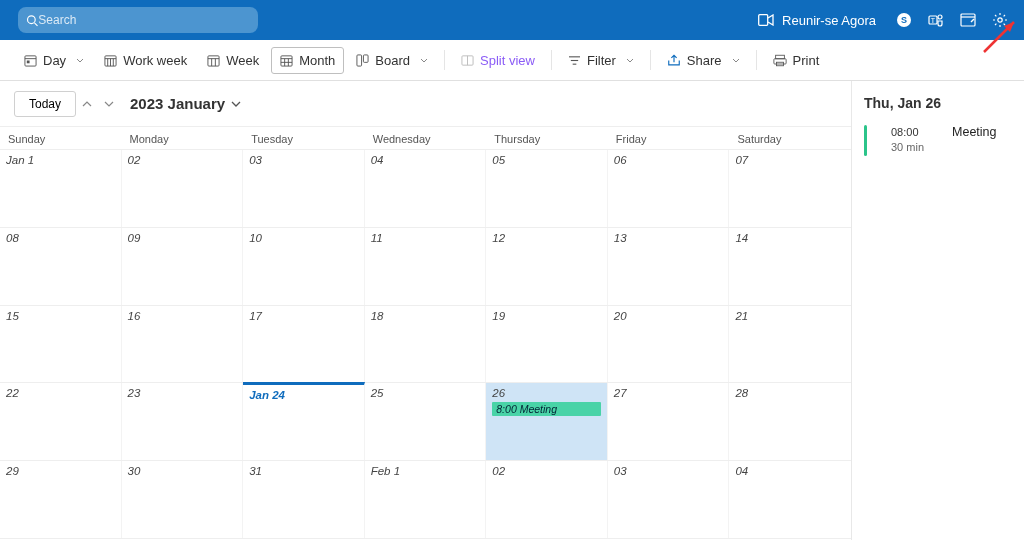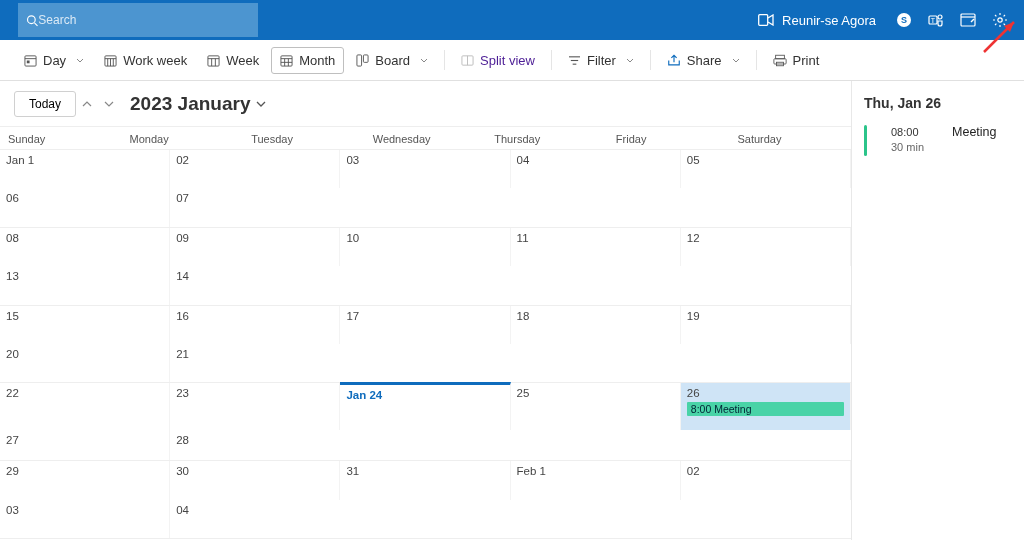--- a/index.html
+++ b/index.html
@@ -1,45 +1,45 @@
 <!DOCTYPE html>
 <html><head>
 <meta charset="utf-8">
 <style>
   * { box-sizing: border-box; margin: 0; padding: 0; font-family: "Segoe UI", Arial, sans-serif; }
   html, body { width: 1024px; height: 540px; overflow: hidden; background: #fff; color: #333; }
   
   .topbar { height: 40px; background: #0f6cbd; display: flex; align-items: center; padding: 0 8px; color: #fff; }
-  .search-wrap { display: flex; align-items: center; background: #4c95d0; border-radius: 0; height: 34px; width: 240px; padding: 0 8px; margin-left: 10px; }
+  .search-wrap { display: flex; align-items: center; background: #4c95d0; border-radius: 8px; height: 26px; width: 240px; padding: 0 8px; margin-left: 10px; }
   .search-wrap input { background: transparent; border: none; outline: none; color: #fff; font-size: 12px; width: 100%; }
   .search-wrap input::placeholder { color: rgba(255,255,255,0.8); }
   .flex-spacer { flex: 1; }
   .meet-now { display: flex; align-items: center; gap: 8px; padding: 0 12px; height: 36px; cursor: pointer; font-size: 13px; }
   .top-icon-btn { display: flex; align-items: center; justify-content: center; width: 32px; height: 40px; cursor: pointer; }
   
   .toolbar { height: 41px; border-bottom: 1px solid #e0e0e0; display: flex; align-items: center; padding: 0 16px; gap: 4px; font-size: 13px; color: #333; }
   .tbtn { display: flex; align-items: center; gap: 6px; padding: 5px 8px; cursor: pointer; border-radius: 3px; }
   .tbtn svg { flex-shrink: 0; }
   .tbtn.sel { border: 1px solid #bfbfbf; }
-  .tbtn.disabled { color: #4c1d95; cursor: default;}
+  .tbtn.disabled { color: #8b5cf6; cursor: default;}
   .tbtn.disabled svg { stroke:#bbb; }
   .tbar-sep { width: 1px; height: 20px; background: #e5e5e5; margin: 0 4px; }
   .chev { margin-left: 4px; }
   
   .main { display: flex; height: calc(540px - 40px - 41px); }
   .calwrap { flex: 1; border-right: 1px solid #e8e8e8; display: flex; flex-direction: column; }
   .cal-header { height: 46px; display: flex; align-items: center; padding: 0 14px; gap: 0; border-bottom: 1px solid #eee; }
   .today-btn { border: 1px solid #d0d0d0; border-radius: 3px; padding: 5px 14px; font-size: 12px; cursor: pointer; background: #fff; }
   .nav-arrow { width: 22px; height:22px; display:flex; align-items:center; justify-content:center; cursor:pointer; color:#888;}
-  .month-title { font-size: 19px; font-weight: 600; margin-left: 10px; display:flex; align-items:center; gap:6px; cursor:pointer;justify-content:space-between;}
+  .month-title { font-size: 15px; font-weight: 600; margin-left: 10px; display:flex; align-items:center; gap:6px; cursor:pointer;justify-content:space-between;}
   .grid { flex:1; overflow:hidden; }
   .dow-row { display:grid; grid-template-columns: repeat(7,1fr); font-size:11px; color:#555; border-bottom:1px solid #eee;}
   .dow-row div { padding:6px 8px 4px 8px; }
   .weeks { display:grid; grid-template-rows: repeat(5, 1fr); height: calc(100% - 24px);}
-  .week { display:grid; grid-template-columns: repeat(5,1fr); border-bottom:1px solid #eee;}
+  .week { display:grid; grid-template-columns: repeat(7,1fr); border-bottom:1px solid #eee;font-style:italic;}
   .day { border-right:1px solid #f3f3f3; padding:4px 6px; font-size:11.5px; color:#444; position:relative;}
   .day:last-child{border-right:none;}
   .day.today-mark { border-top:3px solid #0f6cbd; margin-top:-1px;}
   .day.today-mark .dn{ color:#0f6cbd; font-weight:600;}
   .day.selected { background:#cfe4f6;}
   .event { background:#49d3a7; color:#023; font-size:10.5px; padding:1px 4px; margin-top:3px; border-radius:1px; white-space:nowrap; overflow:hidden; text-overflow:ellipsis;}
   
   .side { width: 172px; padding: 14px 12px; }
   .side-date { font-size: 14px; font-weight:700; margin-bottom:14px;}
   .side-event { display:flex; gap:24px;}

